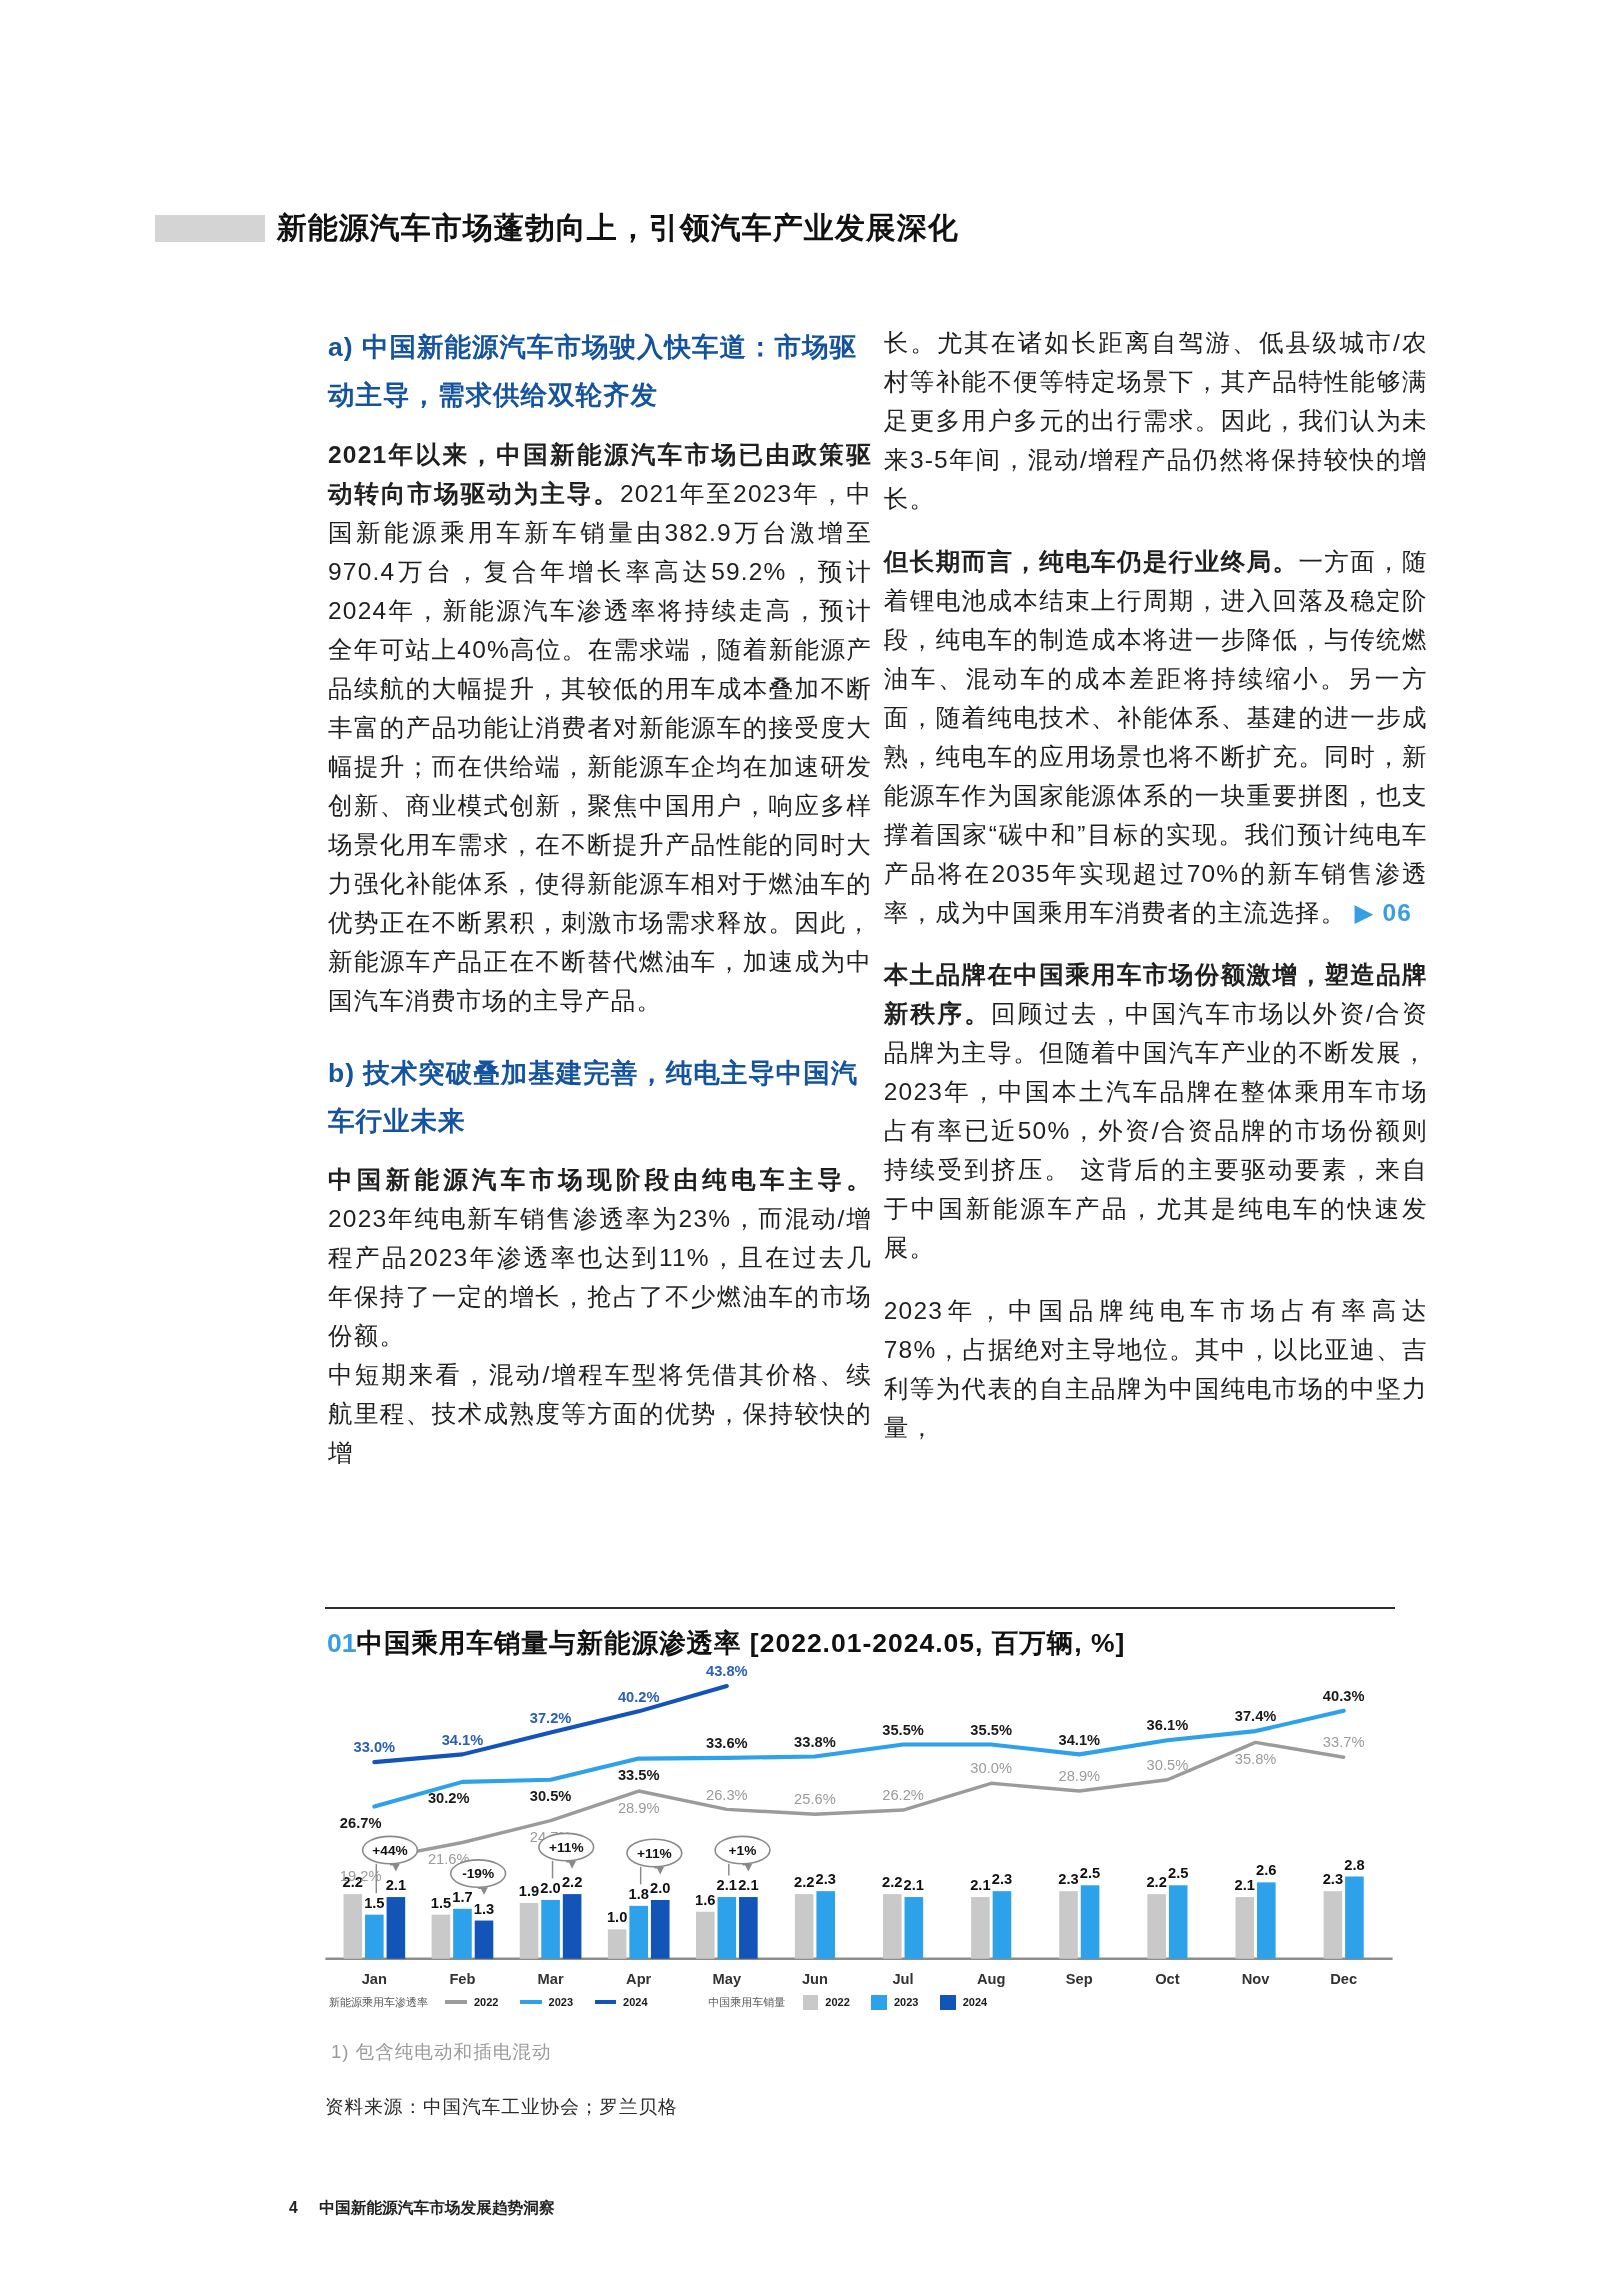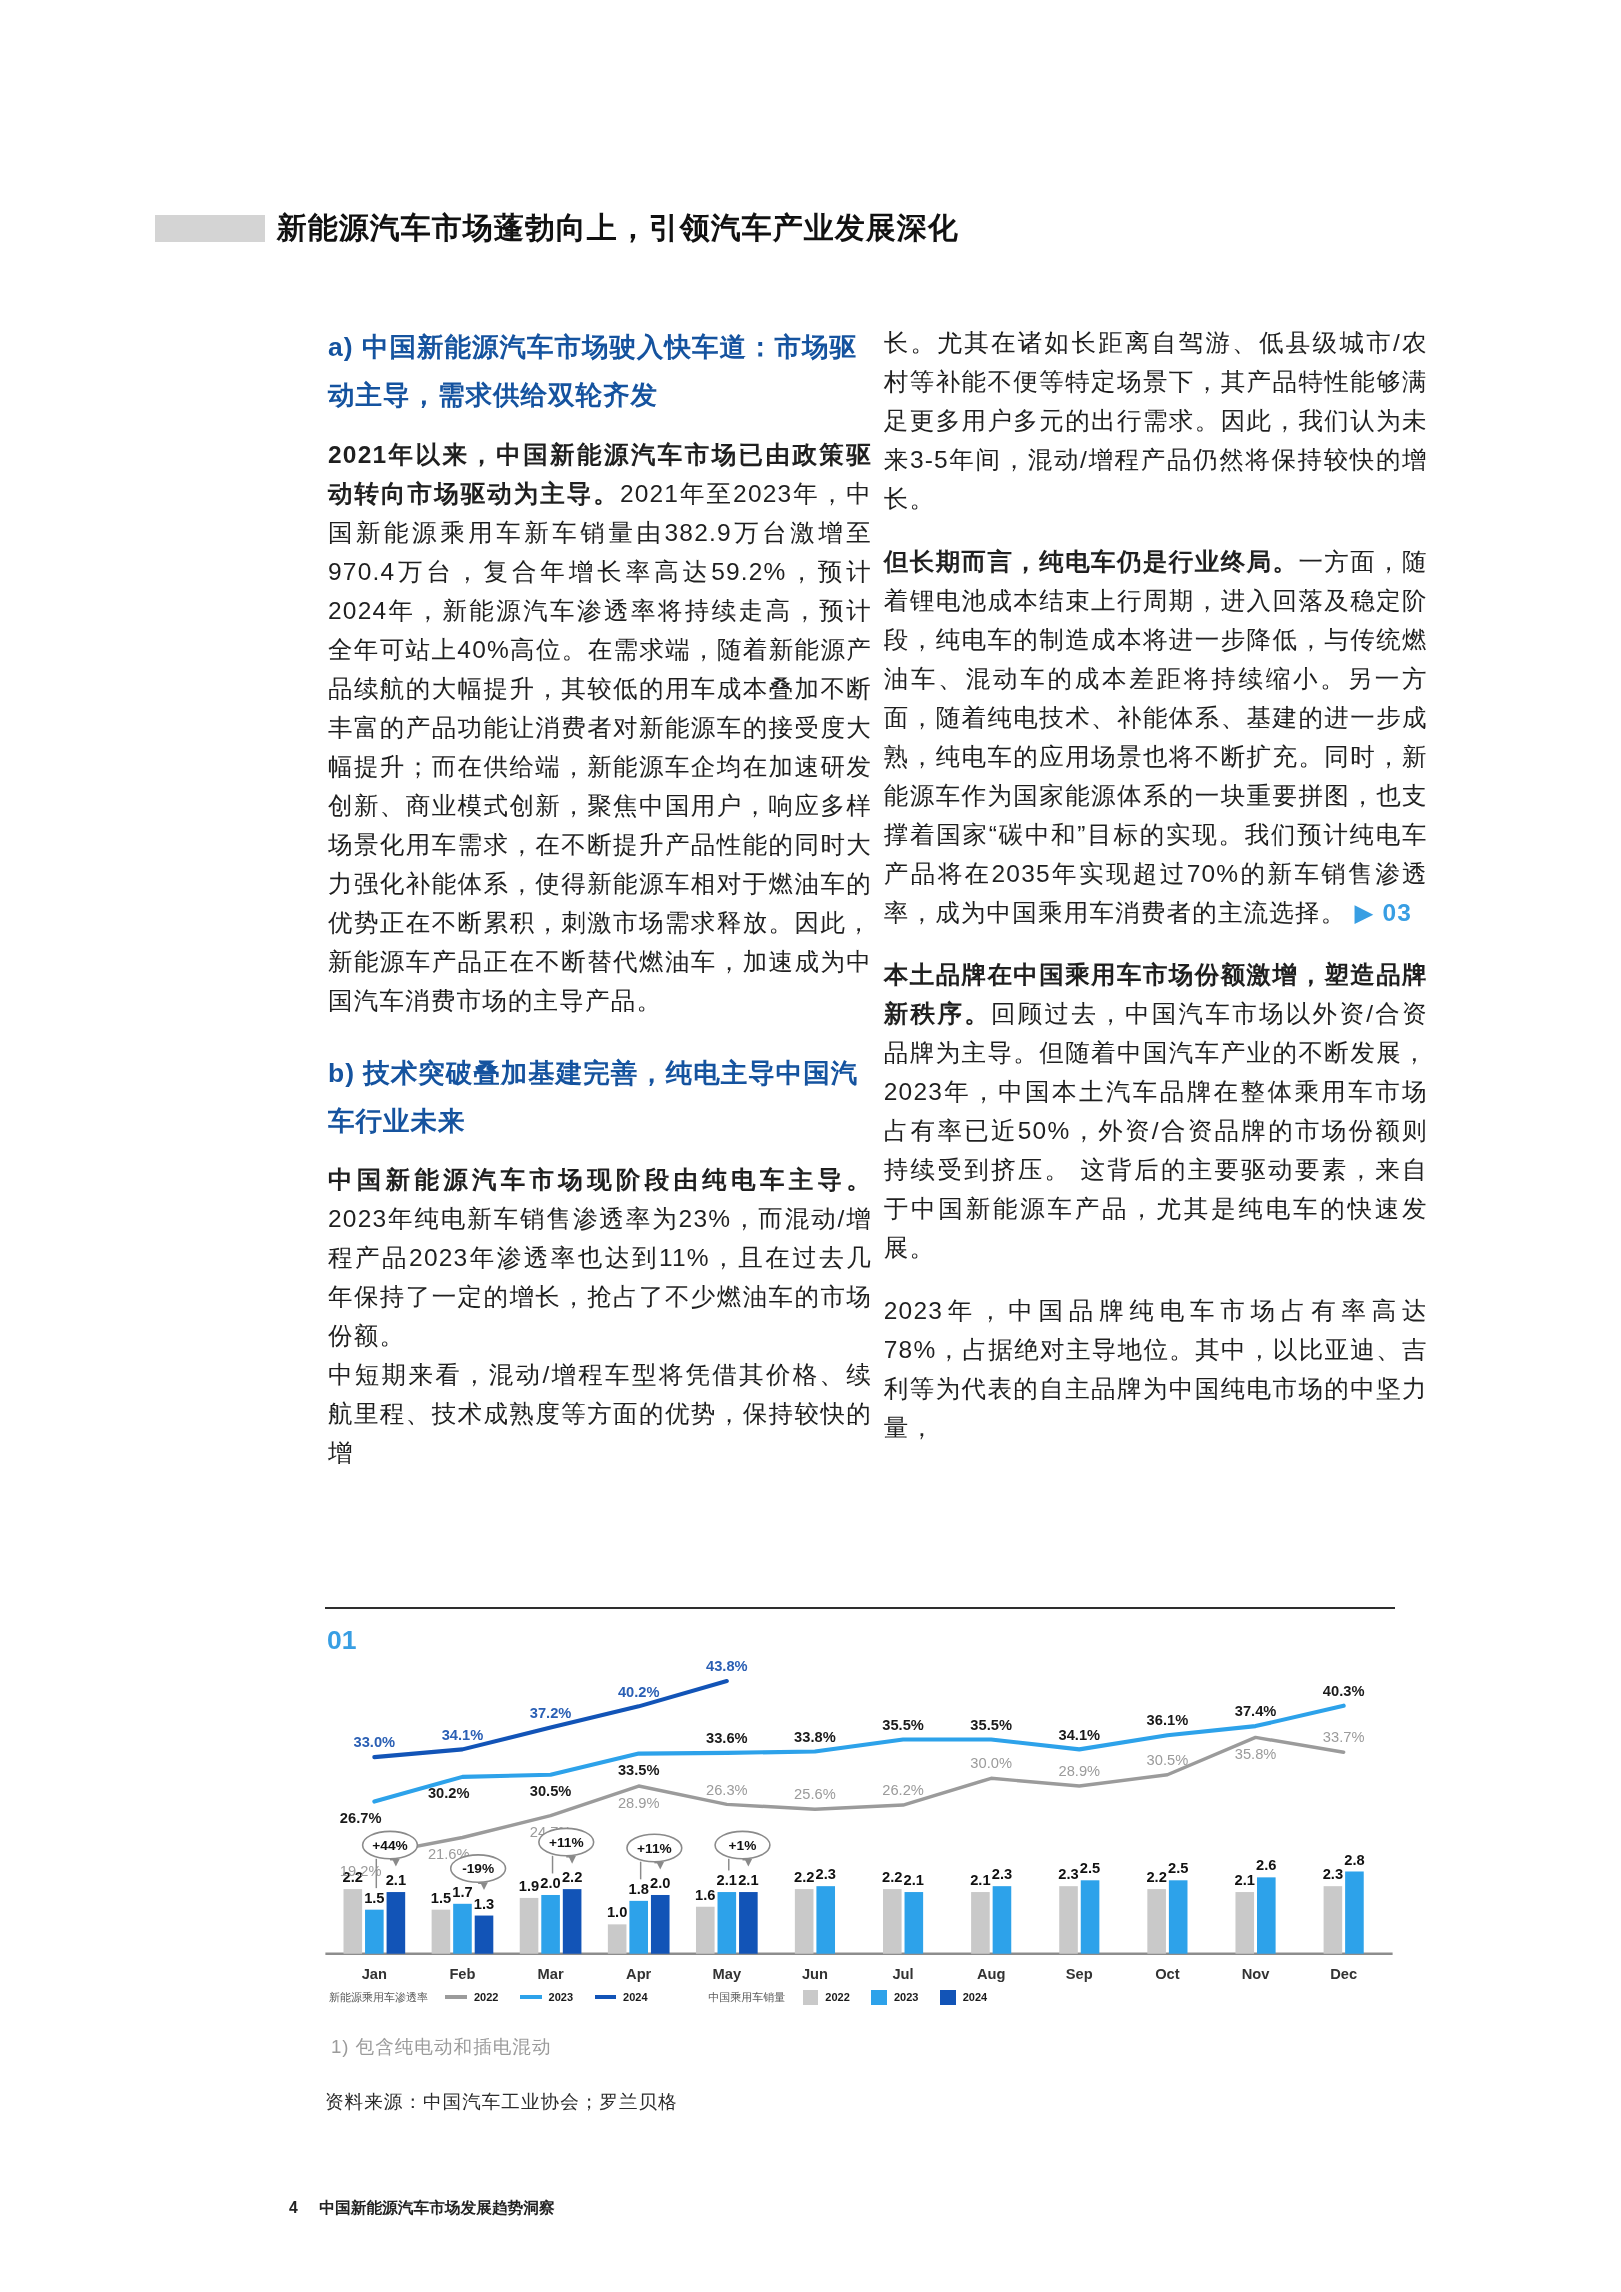--- a/index.html
+++ b/index.html
@@ -59,30 +59,31 @@
     <div class="col">
       <h2 class="first">a) 中国新能源汽车市场驶入快车道：市场驱动主导，需求供给双轮齐发</h2>
       <p><strong>2021年以来，中国新能源汽车市场已由政策驱动转向市场驱动为主导。</strong><span>2021年至2023年，中国新能源乘用车新车销量由382.9万台激增至970.4万台，复合年增长率高达59.2%，预计2024年，新能源汽车渗透率将持续走高，预计全年可站上40%高位。在需求端，随着新能源产品续航的大幅提升，其较低的用车成本叠加不断丰富的产品功能让消费者对新能源车的接受度大幅提升；而在供给端，新能源车企均在加速研发创新、商业模式创新，聚焦中国用户，响应多样场景化用车需求，在不断提升产品性能的同时大力强化补能体系，使得新能源车相对于燃油车的优势正在不断累积，刺激市场需求释放。因此，新能源车产品正在不断替代燃油车，加速成为中国汽车消费市场的主导产品。</span></p>
       <h2>b) 技术突破叠加基建完善，纯电主导中国汽车行业未来</h2>
       <p class="tight"><strong>中国新能源汽车市场现阶段由纯电车主导。</strong><span>2023年纯电新车销售渗透率为23%，而混动/增程产品2023年渗透率也达到11%，且在过去几年保持了一定的增长，抢占了不少燃油车的市场份额。</span></p>
       <p>中短期来看，混动/增程车型将凭借其价格、续航里程、技术成熟度等方面的优势，保持较快的增</p>
     </div>
 
     <div class="col">
       <p>长。尤其在诸如长距离自驾游、低县级城市/农村等补能不便等特定场景下，其产品特性能够满足更多用户多元的出行需求。因此，我们认为未来3-5年间，混动/增程产品仍然将保持较快的增长。</p>
-      <p><strong>但长期而言，纯电车仍是行业终局。</strong><span>一方面，随着锂电池成本结束上行周期，进入回落及稳定阶段，纯电车的制造成本将进一步降低，与传统燃油车、混动车的成本差距将持续缩小。另一方面，随着纯电技术、补能体系、基建的进一步成熟，纯电车的应用场景也将不断扩充。同时，新能源车作为国家能源体系的一块重要拼图，也支撑着国家“碳中和”目标的实现。我们预计纯电车产品将在2035年实现超过70%的新车销售渗透率，成为中国乘用车消费者的主流选择。</span> <span class="figref">▶ 03</span></p>
+      <p><strong>但长期而言，纯电车仍是行业终局。</strong><span>一方面，随着锂电池成本结束上行周期，进入回落及稳定阶段，纯电车的制造成本将进一步降低，与传统燃油车、混动车的成本差距将持续缩小。另一方面，随着纯电技术、补能体系、基建的进一步成熟，纯电车的应用场景也将不断扩充。同时，新能源车作为国家能源体系的一块重要拼图，也支撑着国家“碳中和”目标的实现。我们预计纯电车产品将在2035年实现超过70%的新车销售渗透率，成为中国乘用车消费者的主流选择。</span> <span class="figref">▶ 06</span></p>
       <p><strong>本土品牌在中国乘用车市场份额激增，塑造品牌新秩序。</strong><span>回顾过去，中国汽车市场以外资/合资品牌为主导。但随着中国汽车产业的不断发展，2023年，中国本土汽车品牌在整体乘用车市场占有率已近50%，外资/合资品牌的市场份额则持续受到挤压。 这背后的主要驱动要素，来自于中国新能源车产品，尤其是纯电车的快速发展。</span></p>
       <p>2023年，中国品牌纯电车市场占有率高达78%，占据绝对主导地位。其中，以比亚迪、吉利等为代表的自主品牌为中国纯电市场的中坚力量，</p>
     </div>
   </div>
 
   <div class="figure">
     <div class="rule"></div>
     <div class="fig-head">
       <span class="fig-num">01</span>
+      <span class="fig-title">中国乘用车销量与新能源渗透率 [2022.01-2024.05, 百万辆, %]</span>
     </div>
 
     <svg id="combo-chart" viewBox="0 0 1090 335" width="1068" height="328" xmlns="http://www.w3.org/2000/svg">
         <line x1="0" y1="300" x2="1090" y2="300" stroke="#8d8d8d" stroke-width="2.5"></line>
         <rect x="18.5" y="234" width="19" height="66" fill="#c9c9c9"></rect>
         <text x="28" y="227" fill="#111" font-size="15" font-weight="bold" text-anchor="middle">2.2</text>
         <rect x="40.5" y="255" width="19" height="45" fill="#2da2ea"></rect>
         <text x="50" y="248" fill="#111" font-size="15" font-weight="bold" text-anchor="middle">1.5</text>
         <rect x="62.5" y="237" width="19" height="63" fill="#1254b7"></rect>
         <text x="72" y="230" fill="#111" font-size="15" font-weight="bold" text-anchor="middle">2.1</text>

